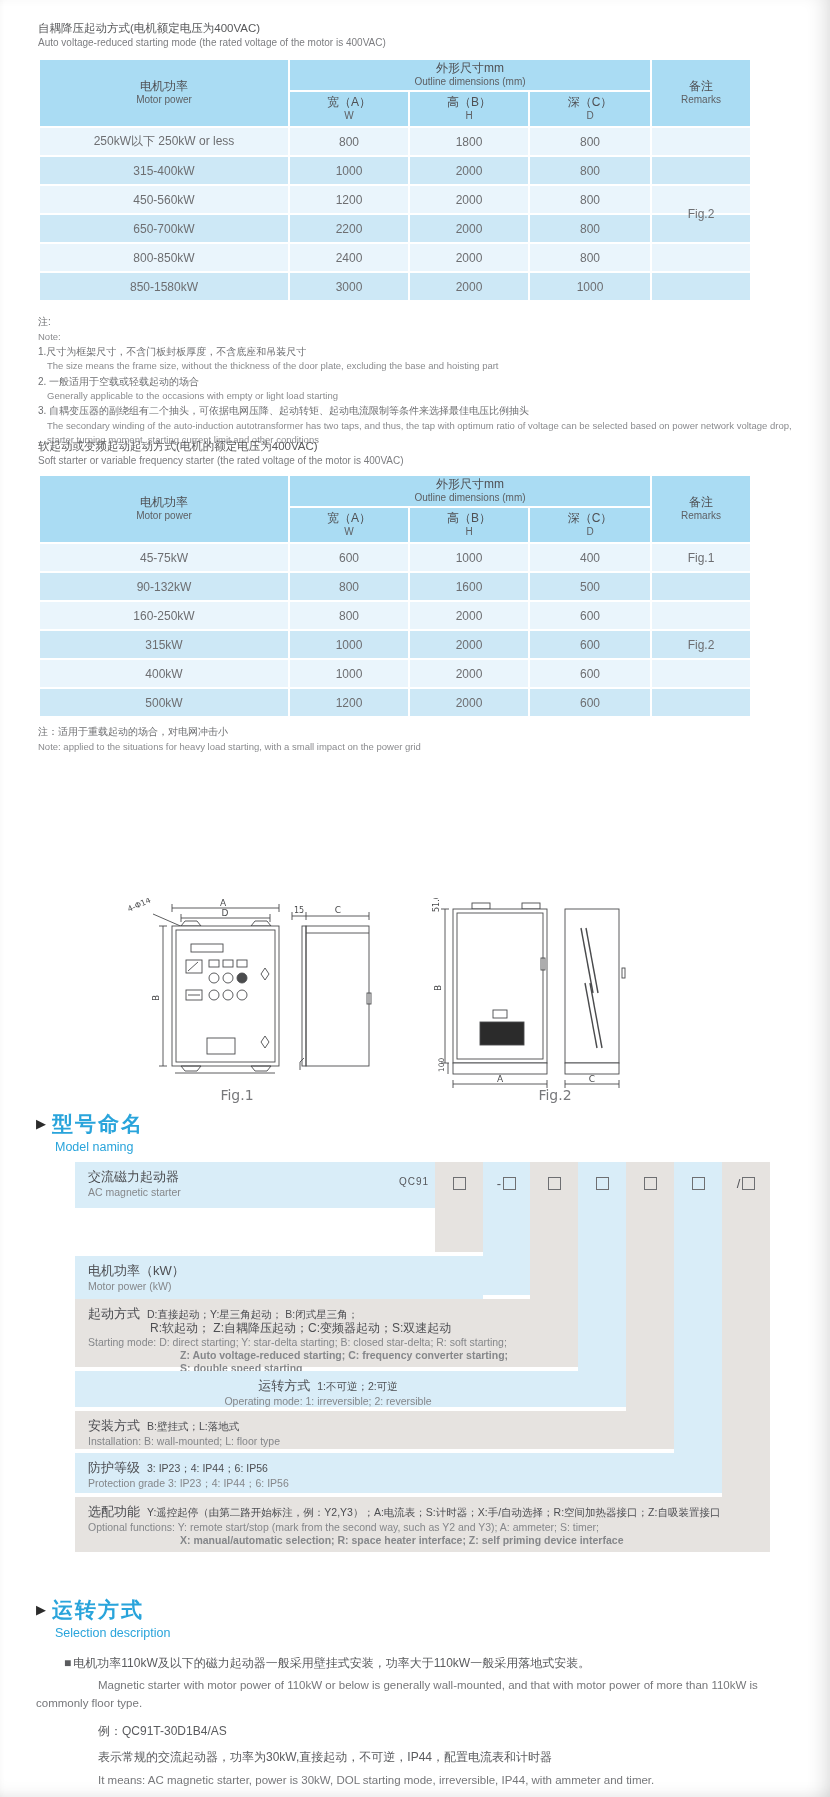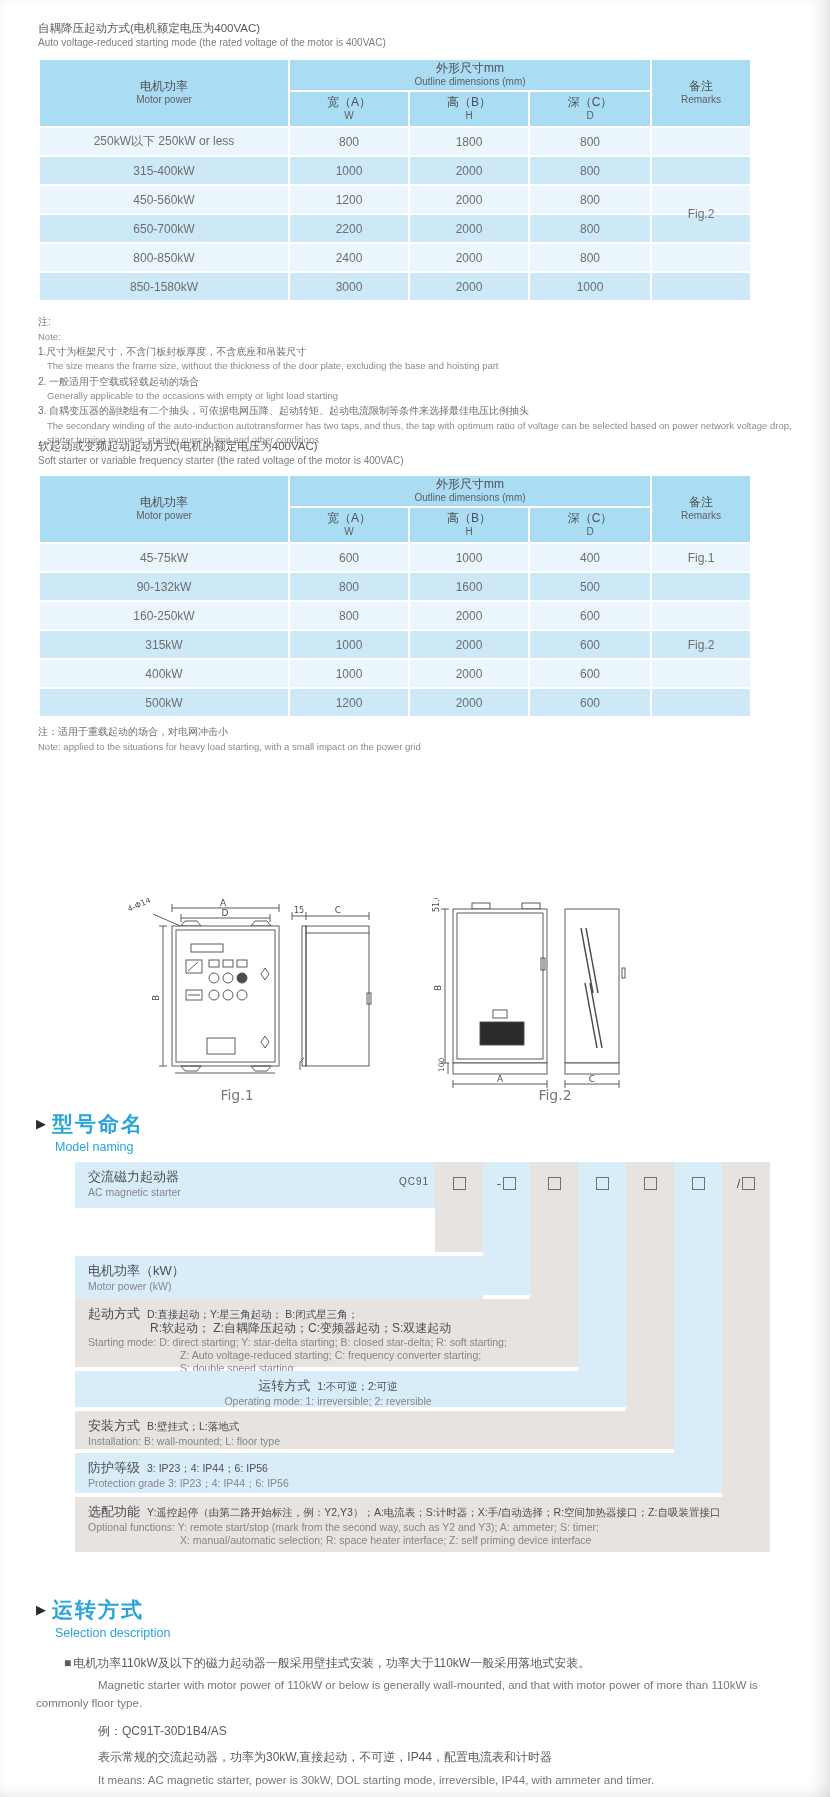--- a/index.html
+++ b/index.html
@@ -48,21 +48,21 @@
   .bandg{background:var(--naming-gray,#e6e3e0);}
   .bandb{background:var(--naming-blue,#d9edf8);}
   .rowb{background:var(--naming-blue,#d9edf8);}
   .rowg{background:var(--naming-gray,#e6e3e0);}
   .nrow{left:0;padding:5px 10px 0 13px;}
   .nline{white-space:nowrap;}
   .nzh{font-size:13px;color:#4d4e52;line-height:16px;}
   .nzd{font-size:10.5px;color:#4d4e52;margin-left:7px;}
   .nzc{font-size:12px;color:#4d4e52;line-height:13px;margin-left:62px;white-space:nowrap;}
   .nen{font-size:10.5px;color:#85878a;line-height:13px;margin-top:1px;white-space:nowrap;}
-  .nenc{font-size:10.5px;color:#85878a;line-height:13px;margin-left:92px;white-space:nowrap;}
+  .nenc{font-size:10.5px;color:#85878a;line-height:13px;margin-left:92px;white-space:nowrap;font-weight:bold;}
   .qcode{left:290px;top:14px;width:64px;text-align:right;font-size:10px;color:#55565a;letter-spacing:1px;}
   .boxwrap{top:13px;height:17px;display:flex;align-items:center;justify-content:center;}
   .bsq{display:inline-block;width:13px;height:13px;border:1px solid #6e6f72;box-sizing:border-box;}
   .bprefix{font-size:13px;color:#55565a;margin-right:2px;}
 
   
   .sel-p-zh{font-size:12px;color:#5a5b5e;line-height:1.5;}
   .sel-p-en{font-size:11.5px;color:#76777a;line-height:1.6;}
   .sel-bullet{margin-right:2px;}
 </style>

